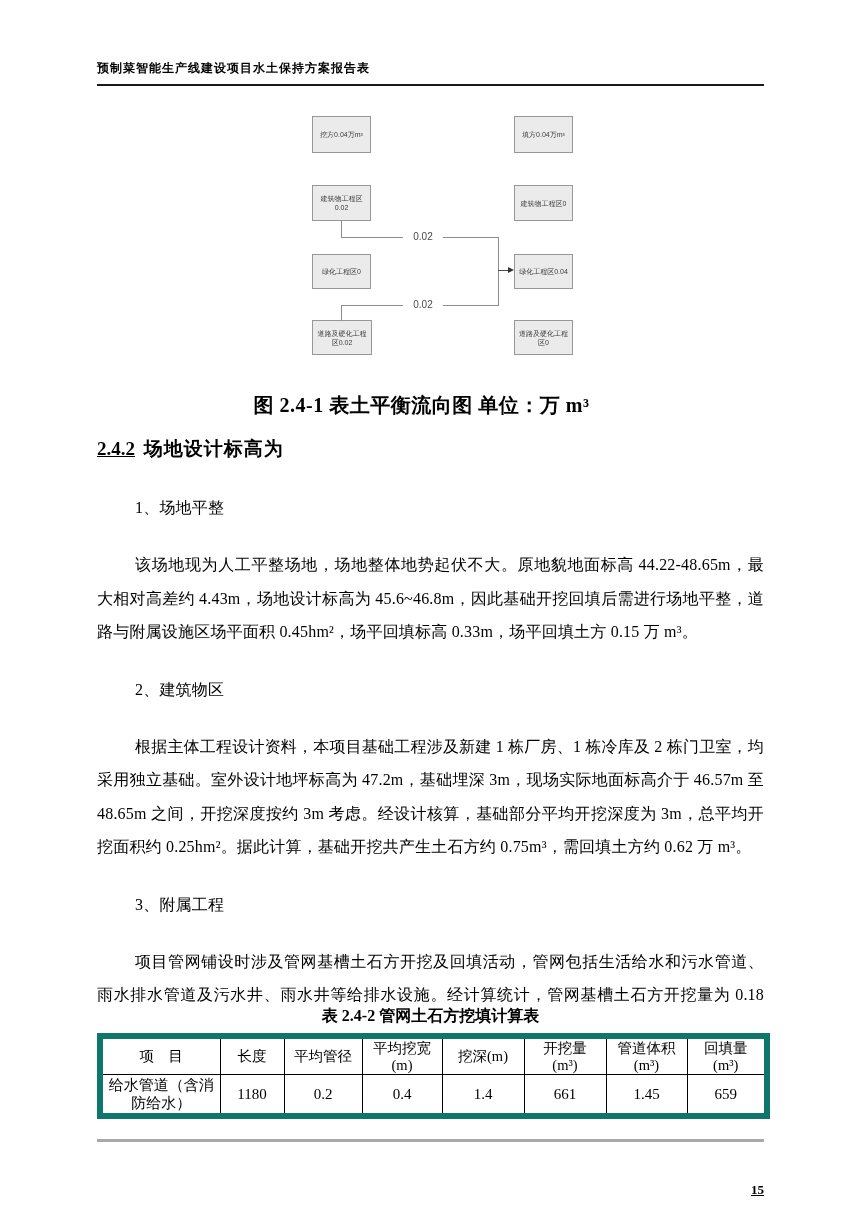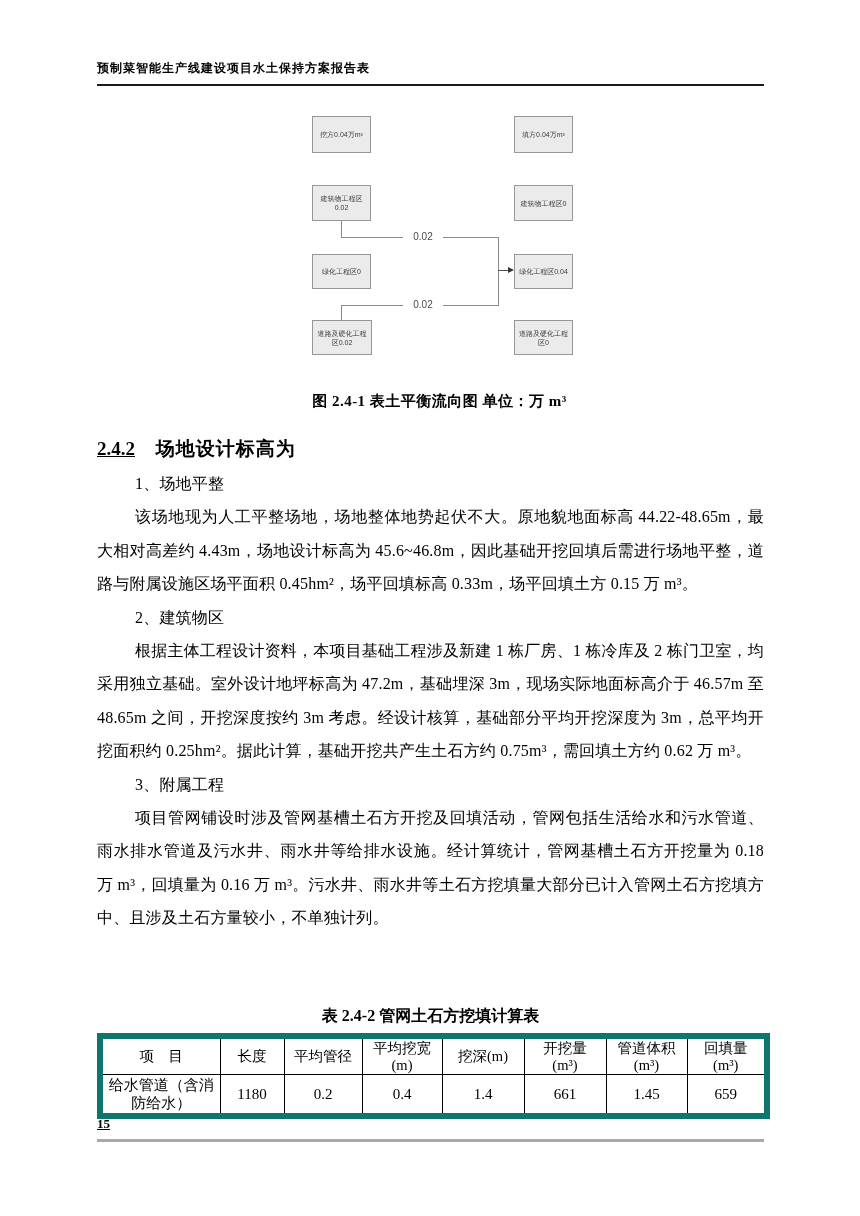--- a/index.html
+++ b/index.html
@@ -45,35 +45,35 @@
     border-left:6px solid #333;
   }
   .flow-label {
     position:absolute; width:40px; text-align:center; background:#ffffff;
     font-size:10px; line-height:12px; color:#4a4a4a;
   }
   .fl1 { left:306px; top:121px; }
   .fl2 { left:306px; top:189px; }
   
   .fig-caption {
-    position:absolute; left:106px; top:392px; width:667px; text-align:center;
-    font-size:15px; font-weight:bold; letter-spacing:0.5px;
+    position:absolute; left:88px; top:392px; width:667px; text-align:center;
+    font-size:20px; font-weight:bold; letter-spacing:0.5px;
   }
   .sec-heading {
     position:absolute; left:97px; top:436px; width:667px;
     font-size:19px; font-weight:bold;
   }
-  .sec-heading .num { font-family:"Liberation Serif",serif; margin-right:16px;text-decoration:underline; }
+  .sec-heading .num { font-family:"Liberation Serif",serif; margin-right:4px;text-decoration:underline; }
   .sec-heading .txt { font-family:"Liberation Sans","DejaVu Sans",sans-serif; letter-spacing:1px; }
   
   .body-text {
     position:absolute; left:97px; top:467px; width:667px; height:540px;
     font-size:16px; line-height:33.4px; overflow:hidden;
   }
-  .body-text p { text-indent:38px; text-align:justify; letter-spacing:0.2px; }
+  .body-text p { text-indent:38px; text-align:justify; letter-spacing:0.2px;margin-top:24px; }
   .tbl-caption {
     position:absolute; left:97px; top:1006px; width:667px; text-align:center;
     font-size:16px; font-weight:bold;
   }
   
   .calc-table {
     position:absolute; left:97px; top:1033px;
     border-collapse:collapse; table-layout:fixed; width:667px;
     border:6px solid #0f766e;
   }
@@ -81,21 +81,21 @@
     border:1px solid #000; text-align:center; vertical-align:middle;
     white-space:pre-line; font-weight:normal; padding:1px 2px;
   }
   .calc-table th { height:33px; font-size:14.5px; line-height:16.5px; }
   .calc-table td { height:39px; font-size:15px; line-height:18px; }
   .c0{width:120px}.c1{width:64px}.c2{width:78px}.c3{width:80px}
   .c4{width:82px}.c5{width:82px}.c6{width:81px}.c7{width:80px}
   
   .footer-bar { position:absolute; left:97px; top:1139px; width:667px; height:3px; background:#a9a9a9; }
   .page-number {
-    position:absolute; left:97px; top:1116px; width:667px; text-align:left;
+    position:absolute; left:97px; top:1182px; width:667px; text-align:right;
     font-size:13px; font-weight:bold;text-decoration:underline;
   }
 </style>
 </head>
 <body>
 
 <div class="page">
 
   <div class="doc-header">预制菜智能生产线建设项目水土保持方案报告表</div>
 

